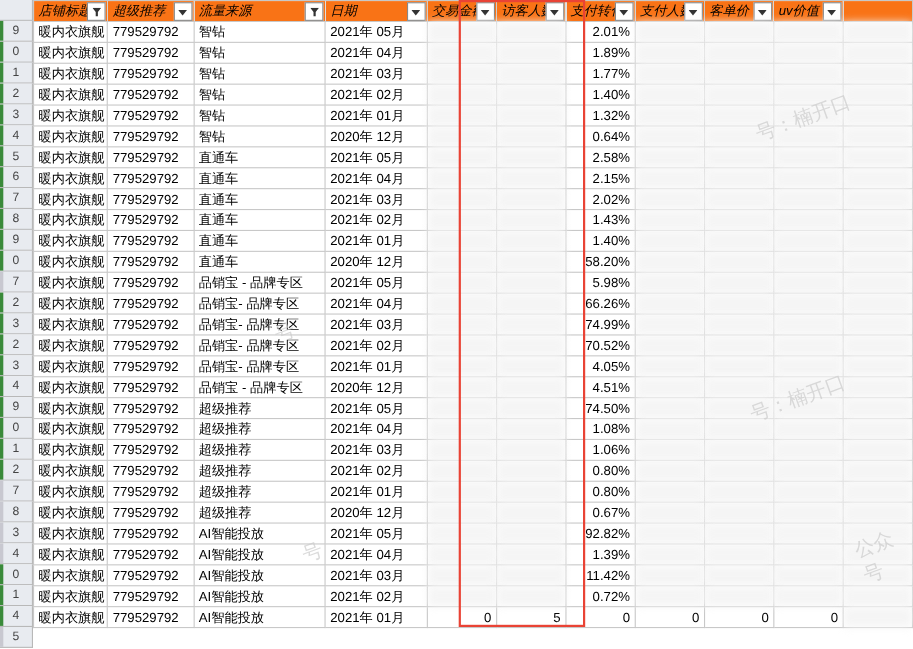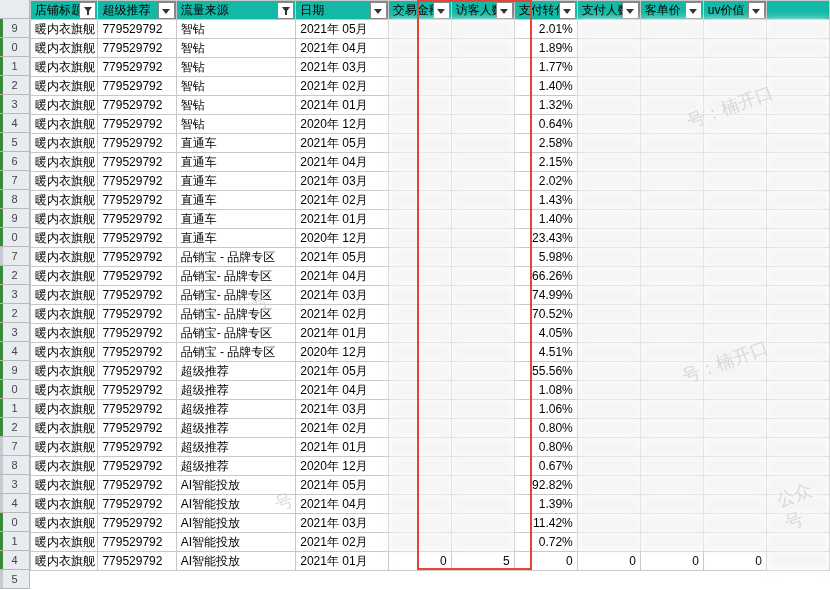--- a/index.html
+++ b/index.html
@@ -5,21 +5,21 @@
     * { box-sizing: border-box; margin: 0; padding: 0; }
     body { font-family: "Microsoft YaHei", Arial, sans-serif; font-size: 12px; color: #000; background: #fff; width: 830px; height: 590px; overflow: hidden; }
     .sheet { display: flex; }
     .rowhdrs { display: flex; flex-direction: column; width: 30px; flex-shrink: 0; }
     .rowhdr { height: 19px; line-height: 19px; text-align: center; background: #e8ebf0; border-right: 1px solid #b8b8b8; border-bottom: 1px solid #b8b8b8; font-size: 11px; color: #444; position: relative; }
     .rowhdr.sel::before { content: ""; position: absolute; left: 0; top: 0; width: 3px; height: 100%; background: #3a8a3a; }
     .rowhdr.sel2::before { content: ""; position: absolute; left: 0; top: 0; width: 3px; height: 100%; background: #c8c8d0; }
     .grid { flex: 1; position: relative; }
     table { border-collapse: collapse; width: 100%; table-layout: fixed; }
     th, td { border: 1px solid #c8c8c8; height: 19px; padding: 0 4px; white-space: nowrap; overflow: hidden; text-overflow: clip; font-size: 12px; }
-    th { background: #14b8a6; font-weight: normal; text-align: left; position: relative; }
+    th { background: #f97316; font-weight: normal; text-align: left; position: relative; font-style: italic; }
     td { background: #fff; }
     .filter-btn { position: absolute; right: 1px; top: 1px; width: 17px; height: 17px; background: #fff; border: 1px solid #888; display: flex; align-items: center; justify-content: center; cursor: pointer; }
     .filter-btn svg { width: 8px; height: 8px; }
     .filter-btn.active svg path { fill: #333; }
     .col-a { width: 62px; } .col-b { width: 72px; } .col-c { width: 110px; } .col-d { width: 85px; }
     .col-e { width: 58px; } .col-f { width: 58px; } .col-g { width: 58px; } .col-h { width: 58px; }
     .col-i { width: 58px; } .col-j { width: 58px; } .col-k { width: 58px; }
     .num { text-align: right; }
     .blur { filter: blur(4px); color: #ccc; background: #f5f5f5 !important; }
     .highlight-box { position: absolute; border: 2.5px solid #e94335; pointer-events: none; }
@@ -276,21 +276,21 @@
             <td class="blur"></td>
             <td class="blur"></td>
           </tr>
           <tr>
             <td>暖内衣旗舰</td>
             <td>779529792</td>
             <td>直通车</td>
             <td>2020年 12月</td>
             <td class="blur"></td>
             <td class="blur"></td>
-            <td class="num">23.43%</td>
+            <td class="num">58.20%</td>
             <td class="blur"></td>
             <td class="blur"></td>
             <td class="blur"></td>
             <td class="blur"></td>
           </tr>
           <tr>
             <td>暖内衣旗舰</td>
             <td>779529792</td>
             <td>品销宝 - 品牌专区</td>
             <td>2021年 05月</td>
@@ -367,21 +367,21 @@
             <td class="blur"></td>
             <td class="blur"></td>
           </tr>
           <tr>
             <td>暖内衣旗舰</td>
             <td>779529792</td>
             <td>超级推荐</td>
             <td>2021年 05月</td>
             <td class="blur"></td>
             <td class="blur"></td>
-            <td class="num">55.56%</td>
+            <td class="num">74.50%</td>
             <td class="blur"></td>
             <td class="blur"></td>
             <td class="blur"></td>
             <td class="blur"></td>
           </tr>
           <tr>
             <td>暖内衣旗舰</td>
             <td>779529792</td>
             <td>超级推荐</td>
             <td>2021年 04月</td>

